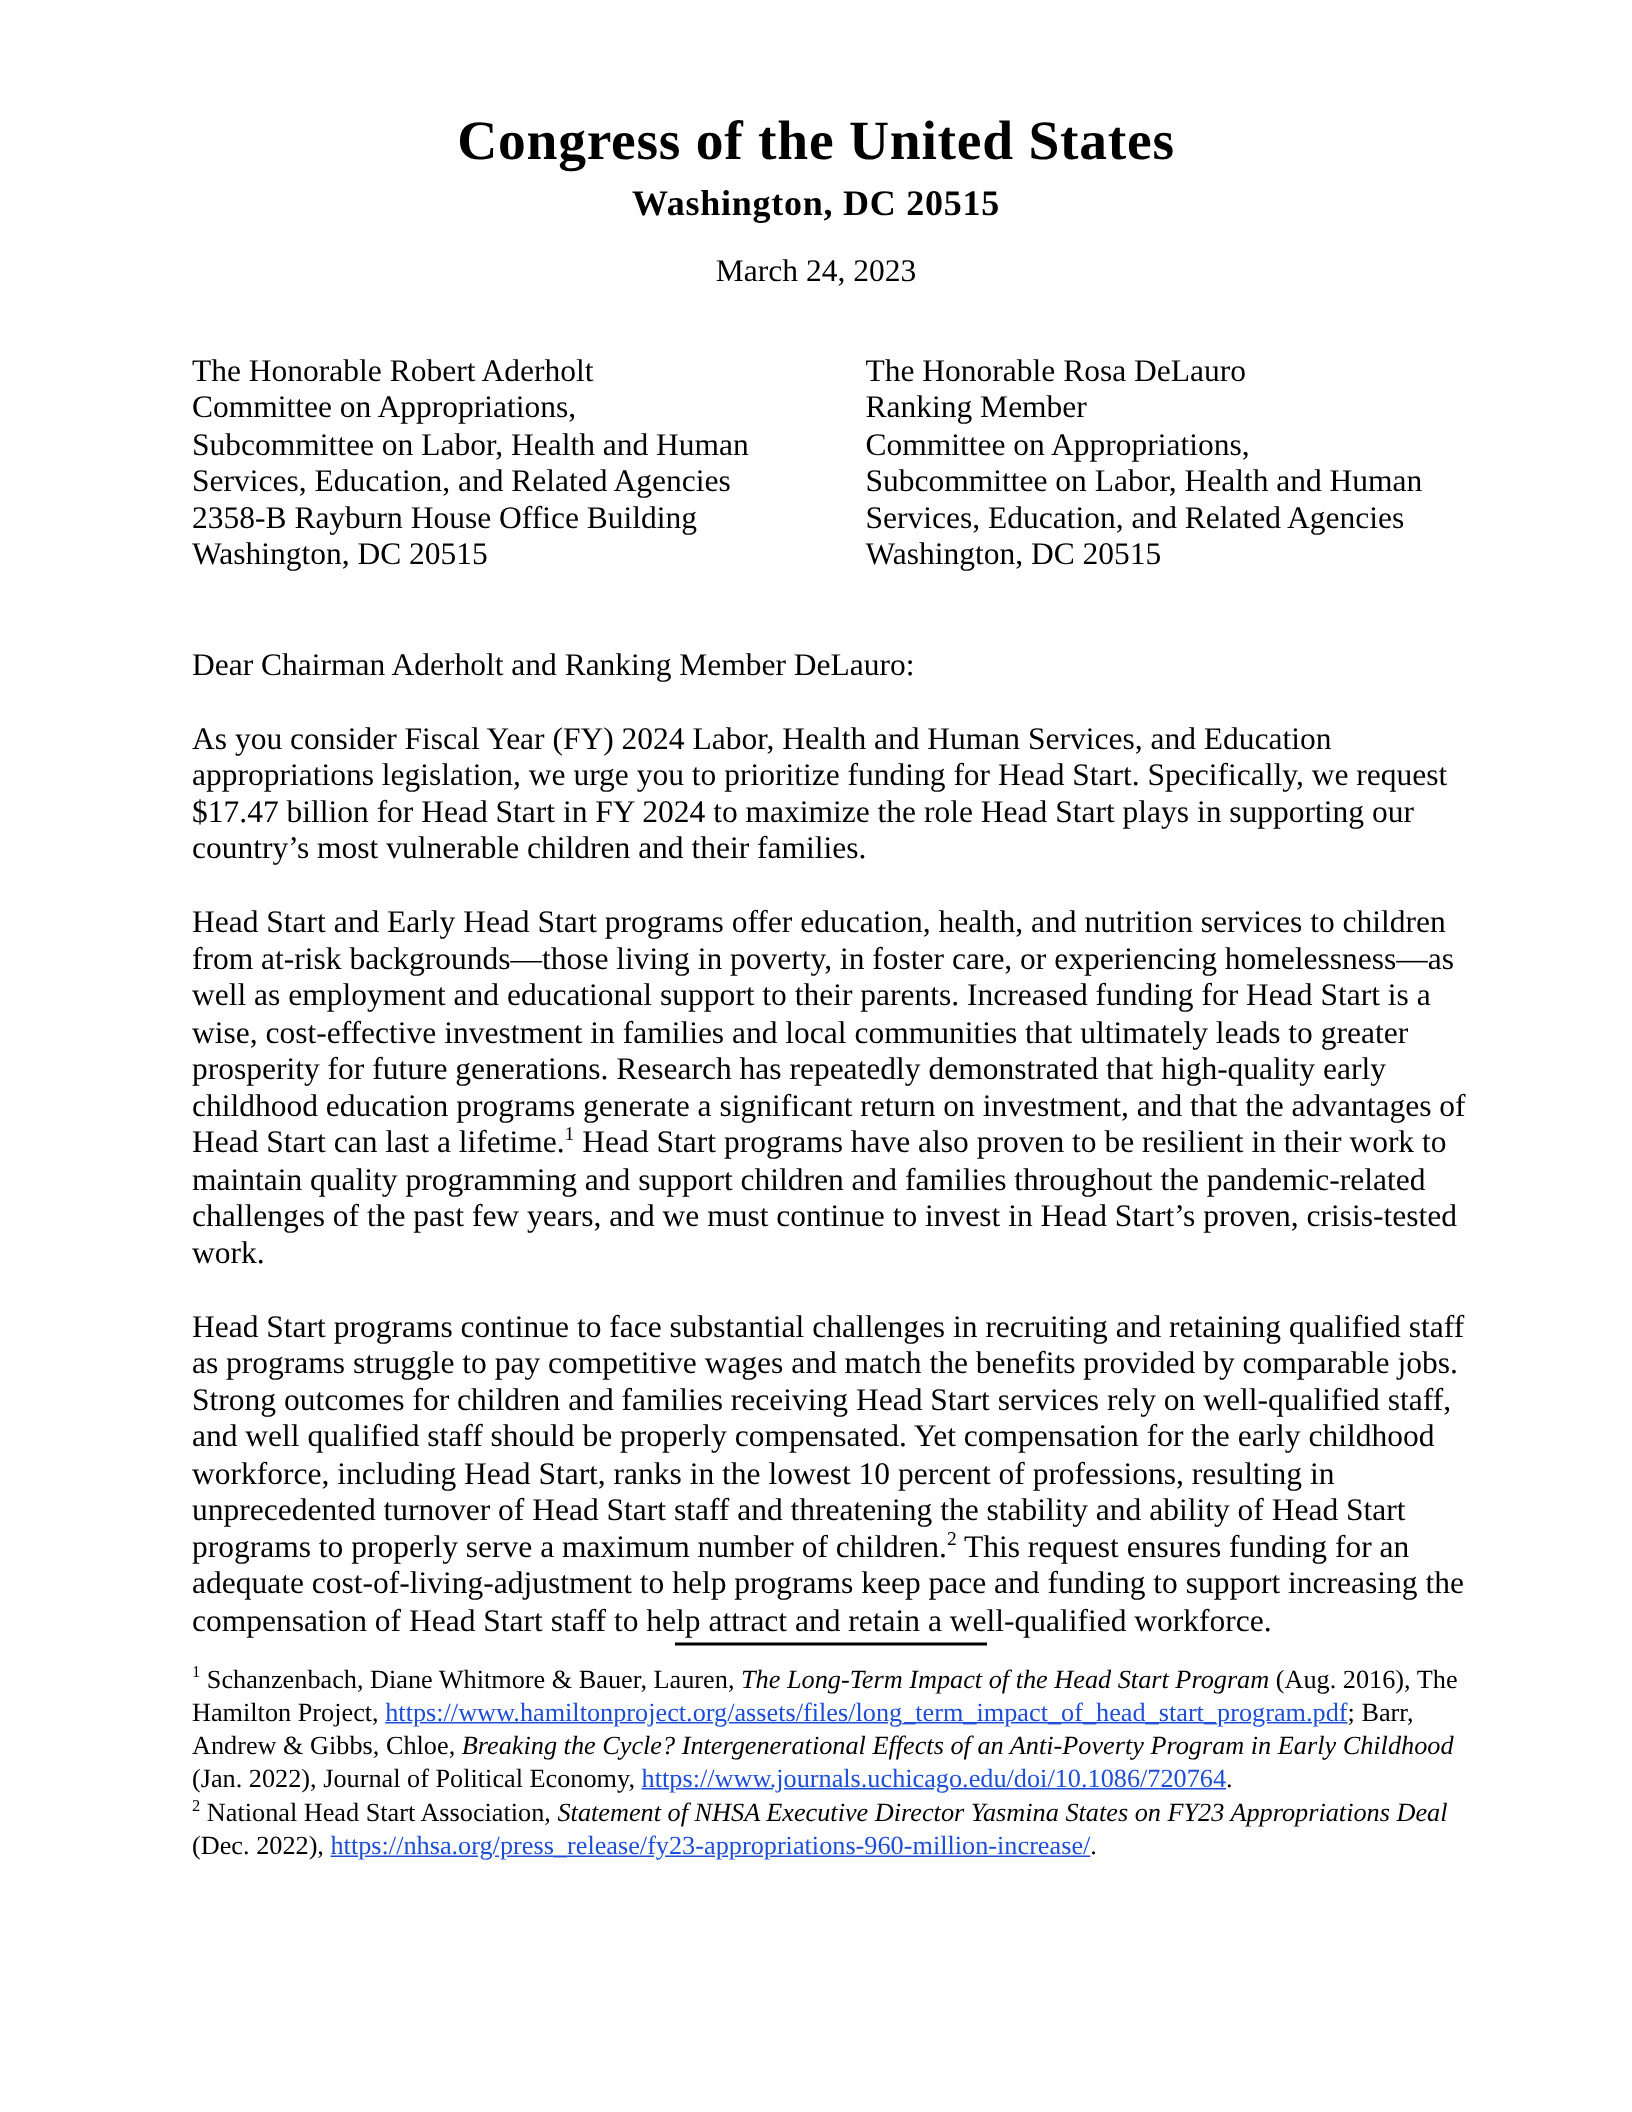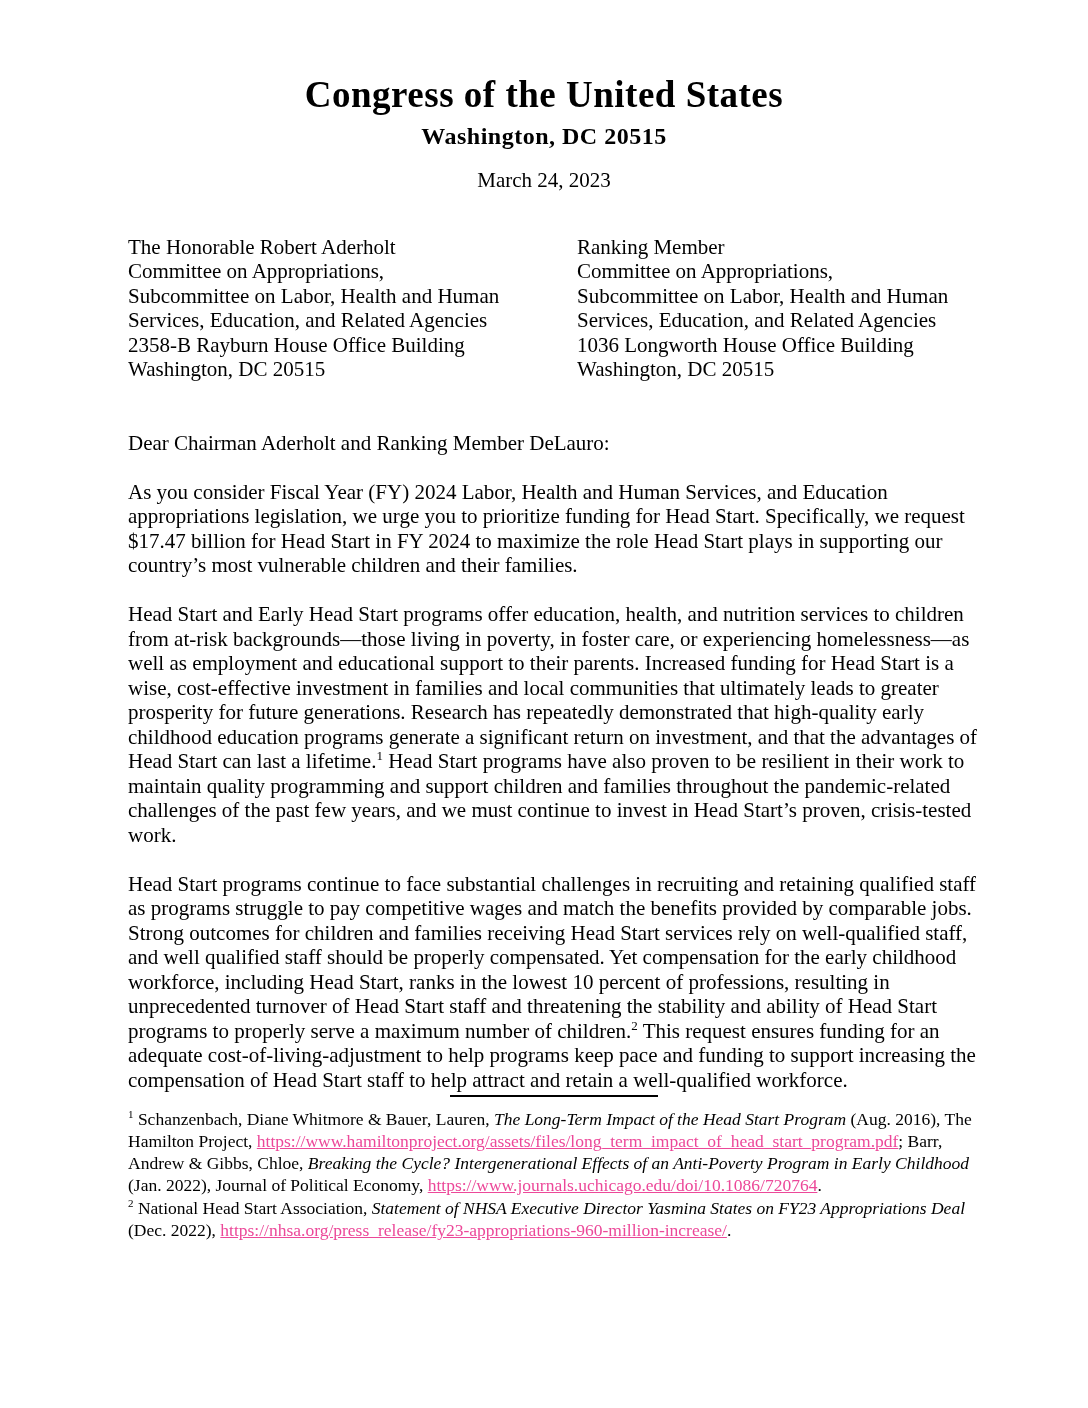--- a/index.html
+++ b/index.html
@@ -85,21 +85,21 @@
   .footnote {
     margin: 0;
   }
   .footnote sup.fnref {
     font-size: 11px;
   }
   .footnote i {
     font-style: italic;
   }
   .doc-link {
-    color: #ec4899;
+    color: #1d4ed8;
     text-decoration: underline;
     cursor: pointer;
   }
 </style>
 </head>
 <body>
 
 <div class="page">
 
   <div class="letterhead">
@@ -114,25 +114,25 @@
     <div class="recipients">
       <div class="recipient left">
         <div>The Honorable Robert Aderholt</div>
         <div>Committee on Appropriations,</div>
         <div>Subcommittee on Labor, Health and Human</div>
         <div>Services, Education, and Related Agencies</div>
         <div>2358-B Rayburn House Office Building</div>
         <div>Washington, DC 20515</div>
       </div>
       <div class="recipient right">
+        <div>The Honorable Rosa DeLauro</div>
         <div>Ranking Member</div>
         <div>Committee on Appropriations,</div>
         <div>Subcommittee on Labor, Health and Human</div>
         <div>Services, Education, and Related Agencies</div>
-        <div>1036 Longworth House Office Building</div>
         <div>Washington, DC 20515</div>
       </div>
     </div>
 
     <p class="salutation">Dear Chairman Aderholt and Ranking Member DeLauro:</p>
 
     <p class="para">As you consider Fiscal Year (FY) 2024 Labor, Health and Human Services, and Education appropriations legislation, we urge you to prioritize funding for Head Start. Specifically, we request $17.47 billion for Head Start in FY 2024 to maximize the role Head Start plays in supporting our country’s most vulnerable children and their families.</p>
 
     <p class="para"><span>Head Start and Early Head Start programs offer education, health, and nutrition services to children from at-risk backgrounds—those living in poverty, in foster care, or experiencing homelessness—as well as employment and educational support to their parents. Increased funding for Head Start is a wise, cost-effective investment in families and local communities that ultimately leads to greater prosperity for future generations. Research has repeatedly demonstrated that high-quality early childhood education programs generate a significant return on investment, and that the advantages of Head Start can last a lifetime.</span><sup class="fnref">1</sup><span> Head Start programs have also proven to be resilient in their work to maintain quality programming and support children and families throughout the pandemic-related challenges of the past few years, and we must continue to invest in Head Start’s proven, crisis-tested work.</span></p>
 

